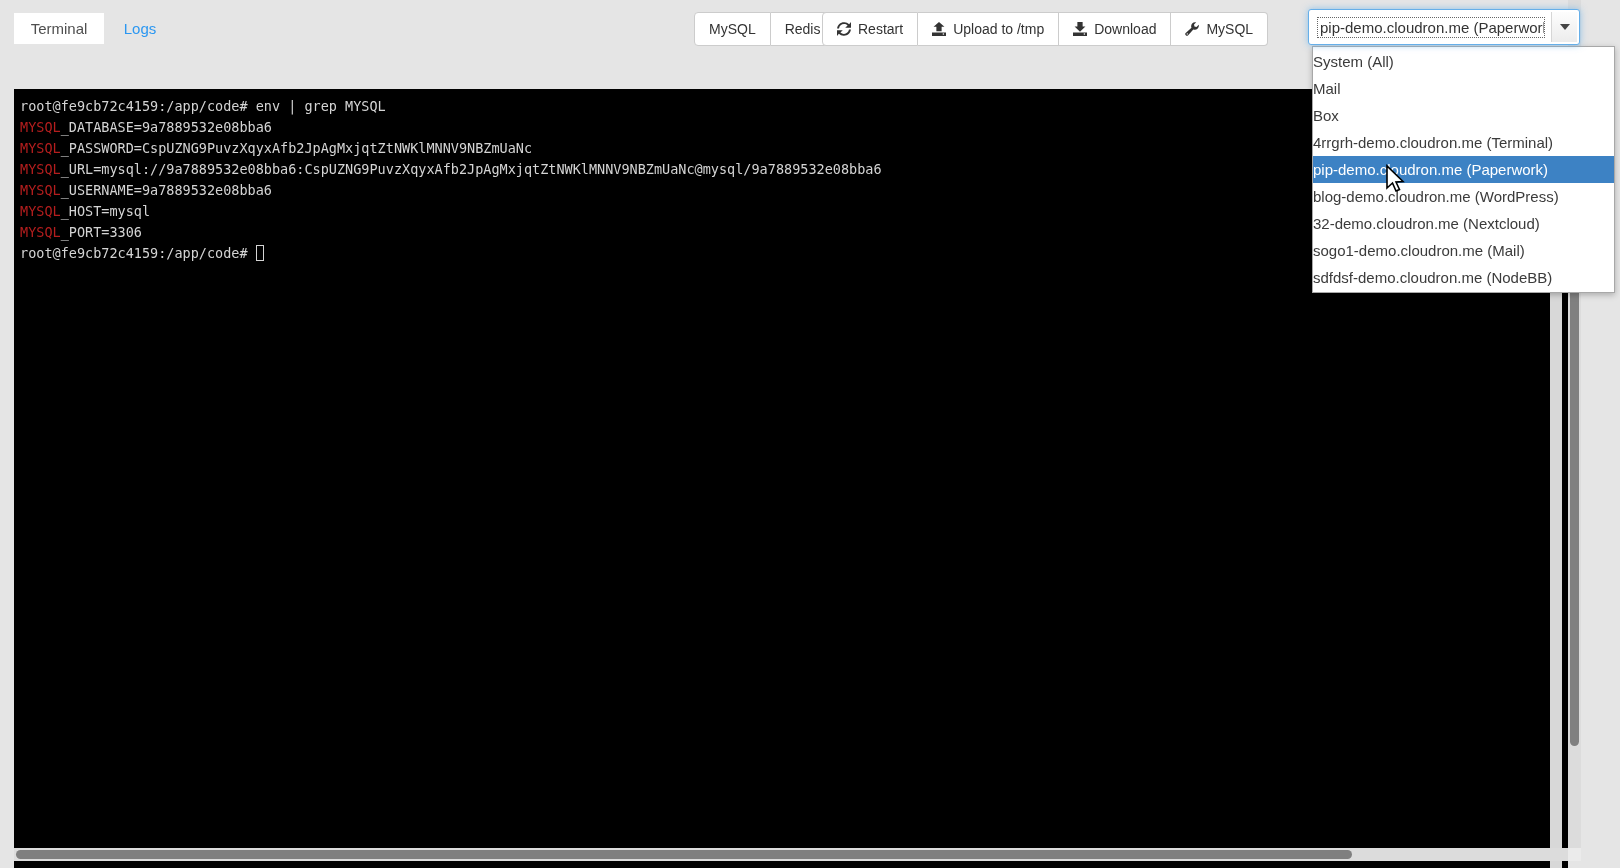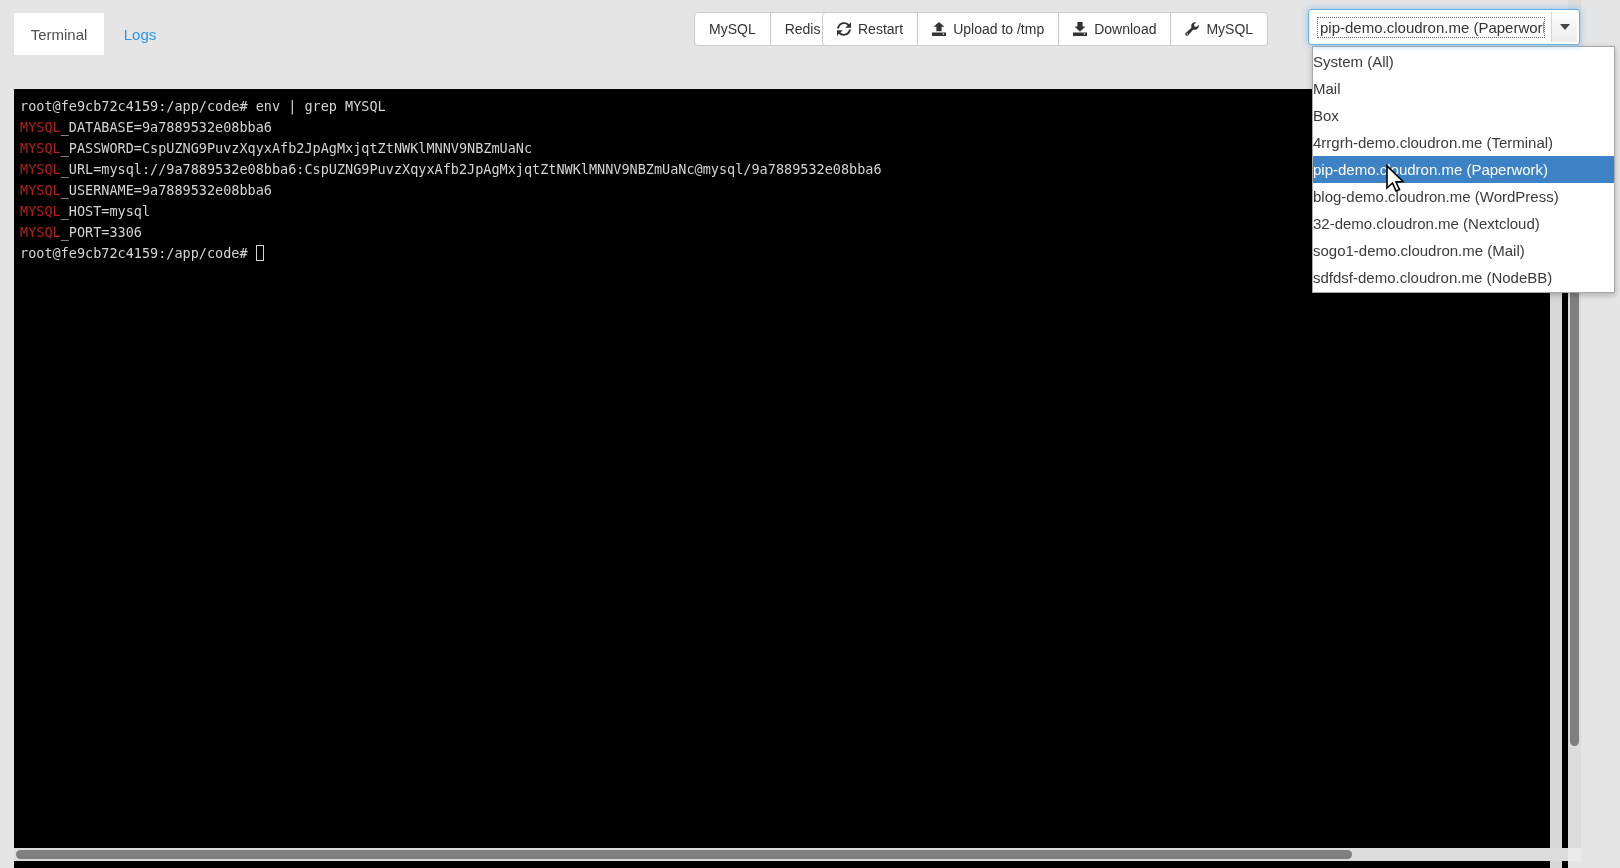--- a/index.html
+++ b/index.html
@@ -1,21 +1,21 @@
 <!DOCTYPE html>
 <html><head>
 <meta charset="utf-8">
 <style>
   * { margin:0; padding:0; box-sizing:border-box; }
   html,body { width:1620px; height:868px; overflow:hidden;
     font-family:"Liberation Sans", sans-serif; background:#e5e5e5; }
 
   
   .topbar { position:absolute; left:0; top:0; width:1620px; height:55px; background:#e5e5e5; }
-  .tab { position:absolute; top:13px; height:42px; display:flex; align-items:center;
+  .tab { position:absolute; top:13px; height:31px; display:flex; align-items:center;
          justify-content:center; font-size:15px; cursor:pointer; }
   .tab-terminal { left:14px; width:90px; background:#ffffff; color:#4f4f4f; }
   .tab-logs { left:104px; width:72px; background:transparent; color:#2b97f1;text-align:right; }
 
   .btn-group { position:absolute; top:12px; display:flex; }
   .btn { height:34px; background:#ffffff; border:1px solid #cccccc; color:#333333;
          font-size:14px; display:flex; align-items:center; justify-content:center;
          padding:0 14px; cursor:pointer; white-space:nowrap; }
   .btn + .btn { border-left:none;align-items:center; }
   .btn:first-child { border-radius:4px 0 0 4px; }

